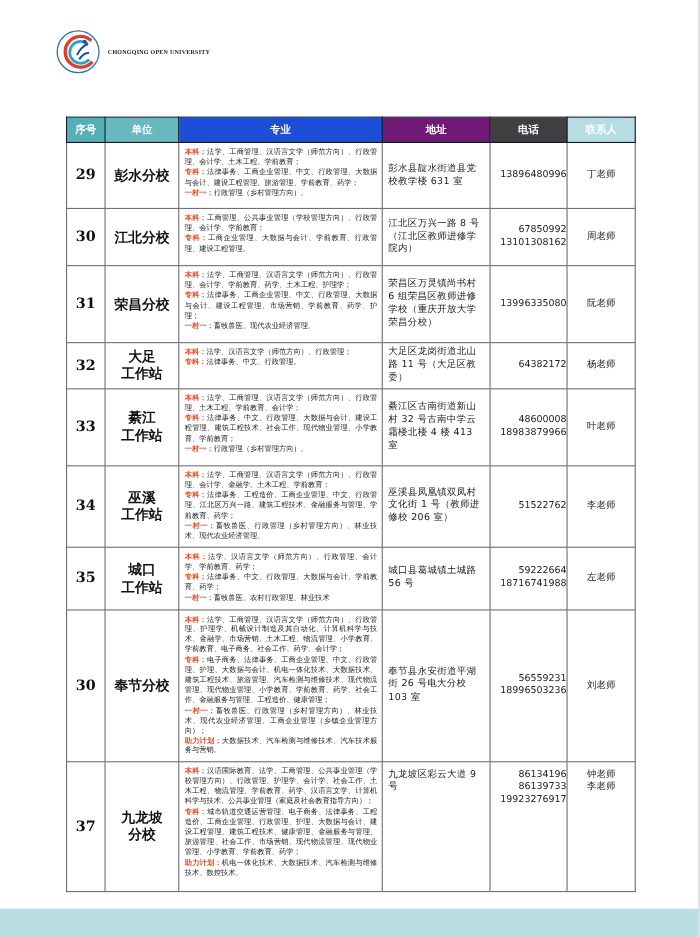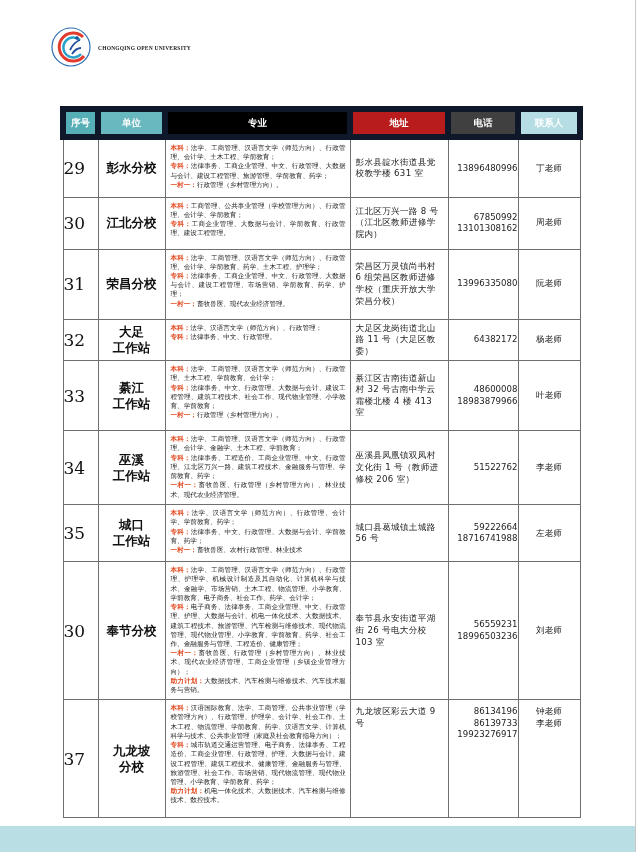--- a/index.html
+++ b/index.html
@@ -14,26 +14,26 @@
   .logo-text { display:flex; flex-direction:column; }
   .logo-cn { font-family:"DejaVu Serif","Liberation Serif",serif; font-weight:bold; font-size:19px; color:#1a1a1a; letter-spacing:1px; line-height:20px; }
   .logo-en { font-family:"Liberation Serif",serif; font-weight:bold; font-size:5.5px; color:#222; letter-spacing:0.2px; margin-top:1px; }
 
   table.grid {
     position:absolute; left:60px; top:106px; width:517px;
     border-collapse:collapse; table-layout:fixed;
   }
   .grid th {
     height:22px; color:#ffffff; font-size:9.5px; font-weight:bold; padding:0;
-    border:6px solid #0f172a;
+    border:1px solid #0f172a;
   }
   .grid td {
     border:1px solid #6f6f6f; padding:0; vertical-align:middle;
   }
-  .c-no { font-family:"DejaVu Serif","Liberation Serif",serif; font-weight:normal; font-size:17px; color:#111; }
+  .c-no { font-family:"DejaVu Serif","Liberation Serif",serif; font-weight:bold; font-size:13px; text-align:center; color:#111; }
   .c-unit { font-family:"DejaVu Serif","Liberation Serif",serif; font-weight:bold; font-size:12.5px; text-align:center; color:#111; line-height:16px; white-space:pre-line; }
   .c-major { font-size:6.6px; line-height:9.2px; color:#222; padding:4px 4px 4px 5px !important; vertical-align:top !important; text-align:justify;margin-left:37px; }
   .c-major .lbl { color:#e2481f; font-weight:bold; }
   .c-major p { margin:0; }
   .c-addr { font-size:8.6px; line-height:11.6px; color:#222; padding:3px 4px 3px 5px !important; letter-spacing:0.3px; }
   .c-tel { font-size:8.6px; line-height:11.4px; color:#222; text-align:right; white-space:pre-line; }
   .c-ct { font-size:8.6px; line-height:11.4px; color:#222; text-align:center; white-space:pre-line; }
   .top-align { vertical-align:top !important; padding-top:6px !important; }
 
   .footer-band { position:absolute; left:0; right:0; top:826px; height:26px; background:#b9dfe4; }
@@ -60,22 +60,22 @@
       <col style="width:67px">
       <col style="width:185px">
     <col style="width:98px">
       <col style="width:70px">
       <col style="width:62px">
   </colgroup>
   <thead>
     <tr id="hdr">
         <th style="background: rgb(86, 174, 182);">序号</th>
         <th style="background: rgb(105, 183, 191);">单位</th>
-        <th style="background: #000000;">专业</th>
-        <th style="background: #b91c1c;">地址</th>
+        <th style="background: #1d4ed8;">专业</th>
+        <th style="background: #701a75;">地址</th>
         <th style="background: #404040;">电话</th>
         <th style="background: rgb(181, 221, 227);">联系人</th>
       </tr>
   </thead>
   <tbody id="tbody">
       <tr style="height: 60px;">
         <td class="c-no">29</td>
         <td class="c-unit">彭水分校</td>
         <td class="c-major">
           <p><span class="lbl">本科：</span><span>法学、工商管理、汉语言文学（师范方向）、行政管理、会计学、土木工程、学前教育；</span></p>

